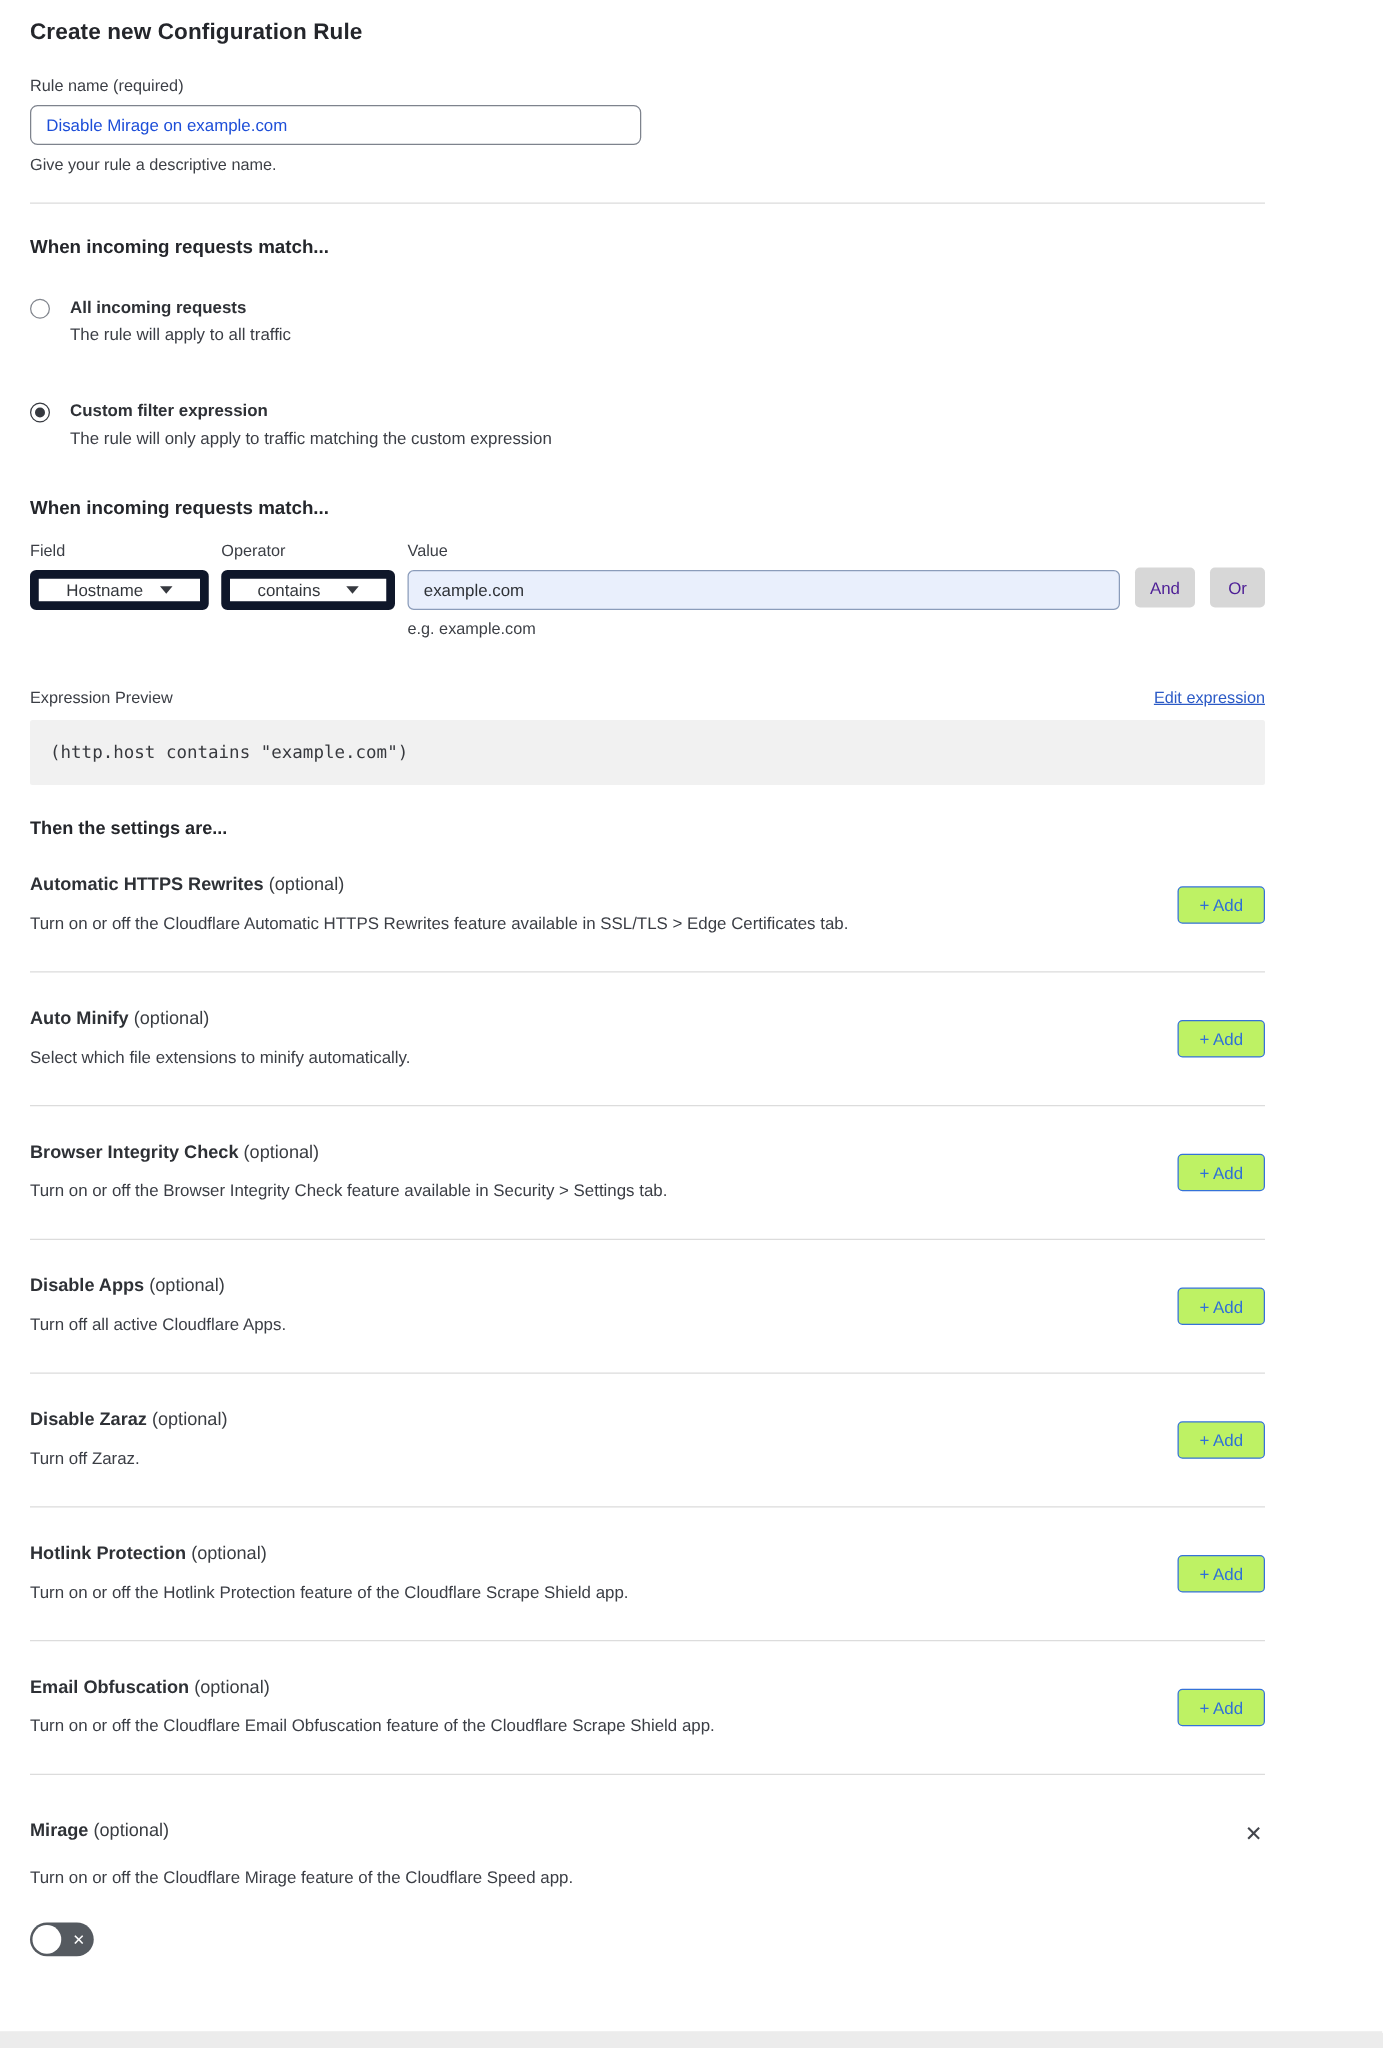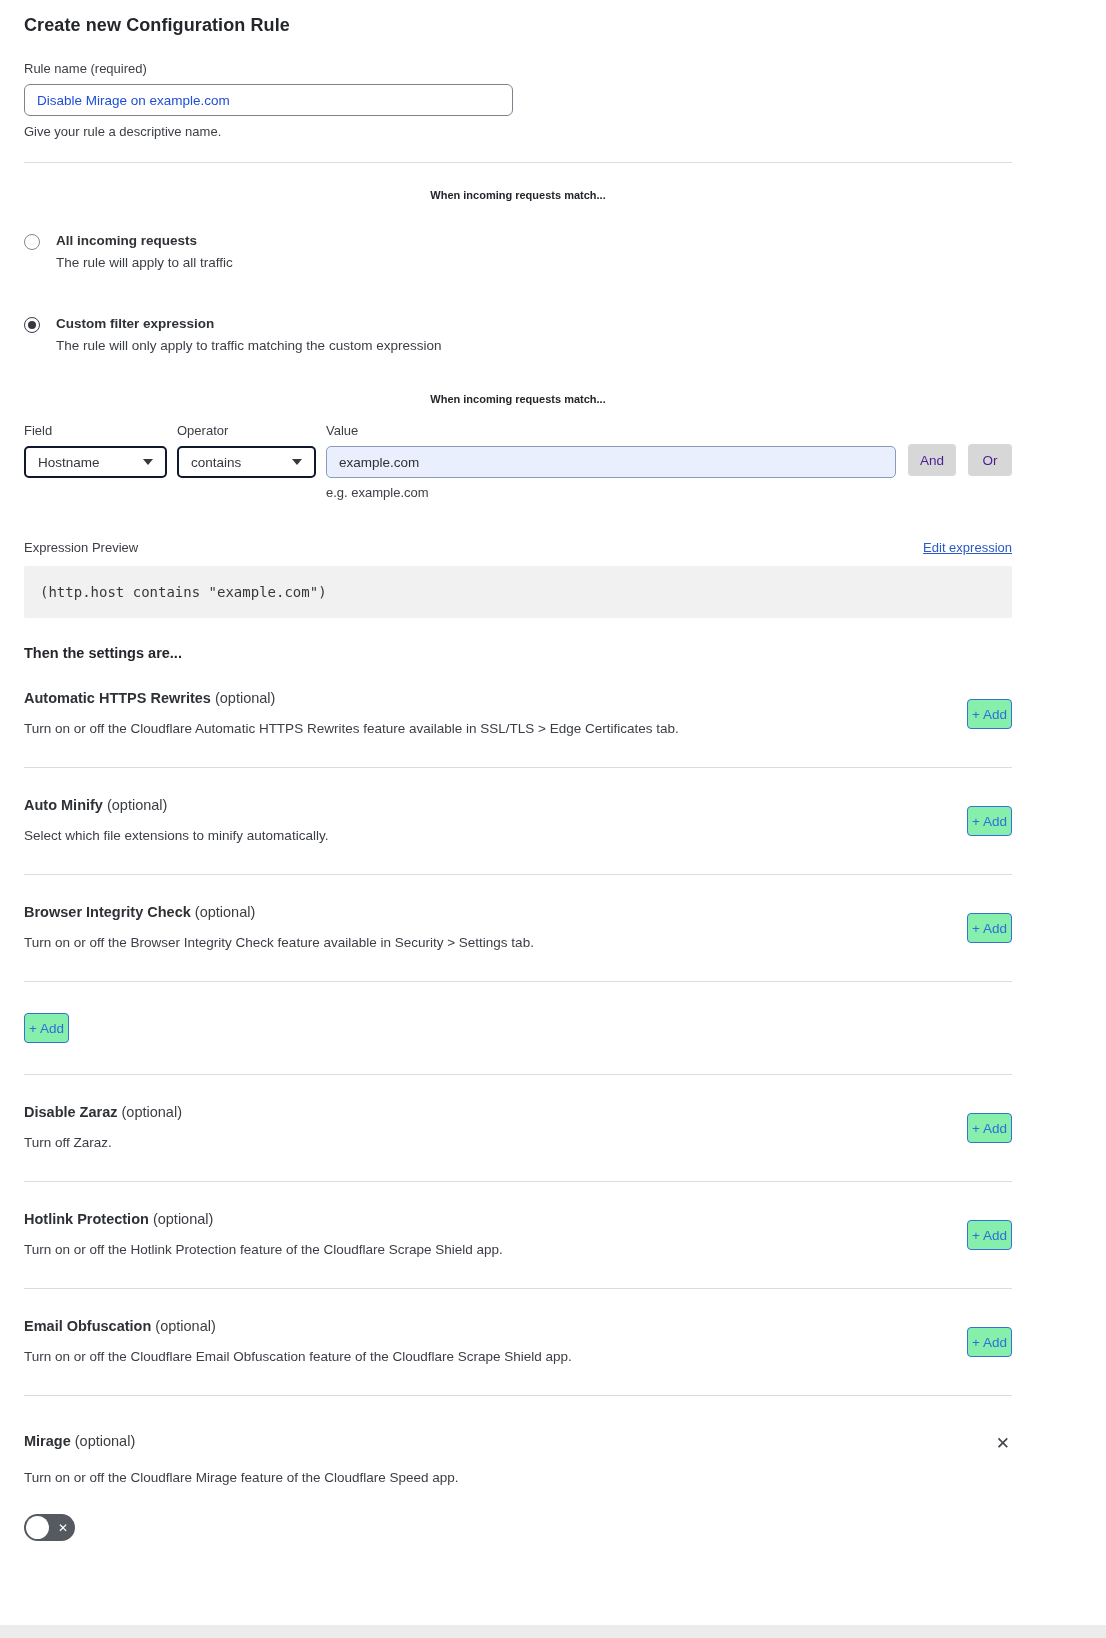--- a/index.html
+++ b/index.html
@@ -29,42 +29,42 @@
   .field-label{font-size:13px;color:var(--text-body);margin-top:25px;}
   .rule-name-input{
     margin-top:8px;width:489px;height:32px;
     border:1px solid #7e838d;border-radius:6px;
     padding:0 12px;font-size:13.5px;color:#1d4ed8;
     font-family:"Liberation Sans",sans-serif;background:#fff;display:block;
   }
   .help-text{margin-top:8px;font-size:13px;color:#3d4046;}
   .divider{border:none;border-top:1px solid var(--divider);margin-top:23px;}
   .if-heading{margin-top:21px;font-size:16px;font-weight:bold;color:var(--text-dark);}
-  .match-heading{margin-top:26px;font-size:11px;font-weight:bold;color:var(--text-dark);text-align:center;}
+  .match-heading{margin-top:26px;font-size:15px;font-weight:bold;color:var(--text-dark);}
   .radio-item{display:flex;gap:16px;cursor:pointer;}
   .radio-item.first{margin-top:32px;}
   .radio-item.second{margin-top:46px;}
   .radio-circle{
     width:16px;height:16px;border-radius:50%;flex:0 0 16px;
     border:1px solid #82868e;background:#fff;margin-top:1px;position:relative;
   }
   .radio-circle.selected{border-color:#36393f;}
   .radio-circle.selected::after{
     content:"";position:absolute;left:3px;top:3px;width:8px;height:8px;
     border-radius:50%;background:#36393f;
   }
   .radio-label{font-size:13.5px;font-weight:bold;color:#2e3136;}
   .radio-desc{margin-top:7px;font-size:13.5px;color:var(--text-body);}
   .match-heading.second{margin-top:40px;}
   .builder-row{display:flex;margin-top:18px;align-items:flex-start;}
   .builder-col .col-label{font-size:13px;color:var(--text-body);margin-bottom:8px;}
   .select-box{
-    height:32px;border:2px solid #0f172a;border-radius:5px;background:#fff;
+    height:32px;border:7px solid #0f172a;border-radius:5px;background:#fff;
     display:flex;align-items:center;justify-content:space-between;
-    padding:0 12px;font-size:13.5px;color:#34373c;cursor:pointer;
+    padding:0 22px;font-size:13.5px;color:#34373c;cursor:pointer;
   }
   .col-field{width:143px;}
   .col-operator{width:139px;margin-left:10px;}
   .col-value{flex:1;margin-left:10px;}
   .caret{
     width:0;height:0;border-left:5px solid transparent;border-right:5px solid transparent;
     border-top:6px solid #36393f;margin-left:8px;
   }
   .value-input{
     width:100%;height:32px;border:1px solid var(--value-border);border-radius:5px;
@@ -88,22 +88,22 @@
   .settings-heading{margin-top:27px;font-size:14.5px;font-weight:bold;color:var(--text-dark);}
   .setting-row{
     display:flex;justify-content:space-between;align-items:center;
     padding:29px 0 31px;border-bottom:1px solid var(--divider);gap:12px;
   }
   .setting-title-line{font-size:14.5px;}
   .setting-title{font-weight:bold;color:#2e3136;}
   .setting-optional{color:#3a3d42;}
   .setting-desc{margin-top:15px;font-size:13.5px;color:var(--text-body);}
   .add-btn{
-    flex:0 0 auto;margin-top:2px;width:45px;height:30px;
-    background:#86efac;border:1px solid #3572d8;border-radius:4px;
+    flex:0 0 auto;margin-top:2px;width:70px;height:30px;
+    background:#bef264;border:1px solid #3572d8;border-radius:4px;
     color:var(--btn-blue);font-size:13.5px;font-family:"Liberation Sans",sans-serif;cursor:pointer;
   }
   .expanded-row{padding-top:37px;}
   .expanded-header{display:flex;justify-content:space-between;align-items:flex-start;}
   .close-x{
     font-size:17px;color:#43464c;cursor:pointer;line-height:1;
     padding:2px;background:none;border:none;font-family:"Liberation Sans",sans-serif;
   }
   .expanded-desc{margin-top:16px;font-size:13.5px;color:var(--text-body);}
   .toggle{
@@ -211,20 +211,26 @@
       <div class="setting-row-text">
         <div class="setting-title-line">
           <span class="setting-title">Browser Integrity Check</span><span class="setting-optional"> (optional)</span>
         </div>
         <div class="setting-desc">Turn on or off the Browser Integrity Check feature available in Security &gt; Settings tab.</div>
       </div>
       <button class="add-btn">+ Add</button>
     </div>
 
     <div class="setting-row">
+      <div class="setting-row-text">
+        <div class="setting-title-line">
+          <span class="setting-title">Disable Apps</span><span class="setting-optional"> (optional)</span>
+        </div>
+        <div class="setting-desc">Turn off all active Cloudflare Apps.</div>
+      </div>
       <button class="add-btn">+ Add</button>
     </div>
 
     <div class="setting-row">
       <div class="setting-row-text">
         <div class="setting-title-line">
           <span class="setting-title">Disable Zaraz</span><span class="setting-optional"> (optional)</span>
         </div>
         <div class="setting-desc">Turn off Zaraz.</div>
       </div>

